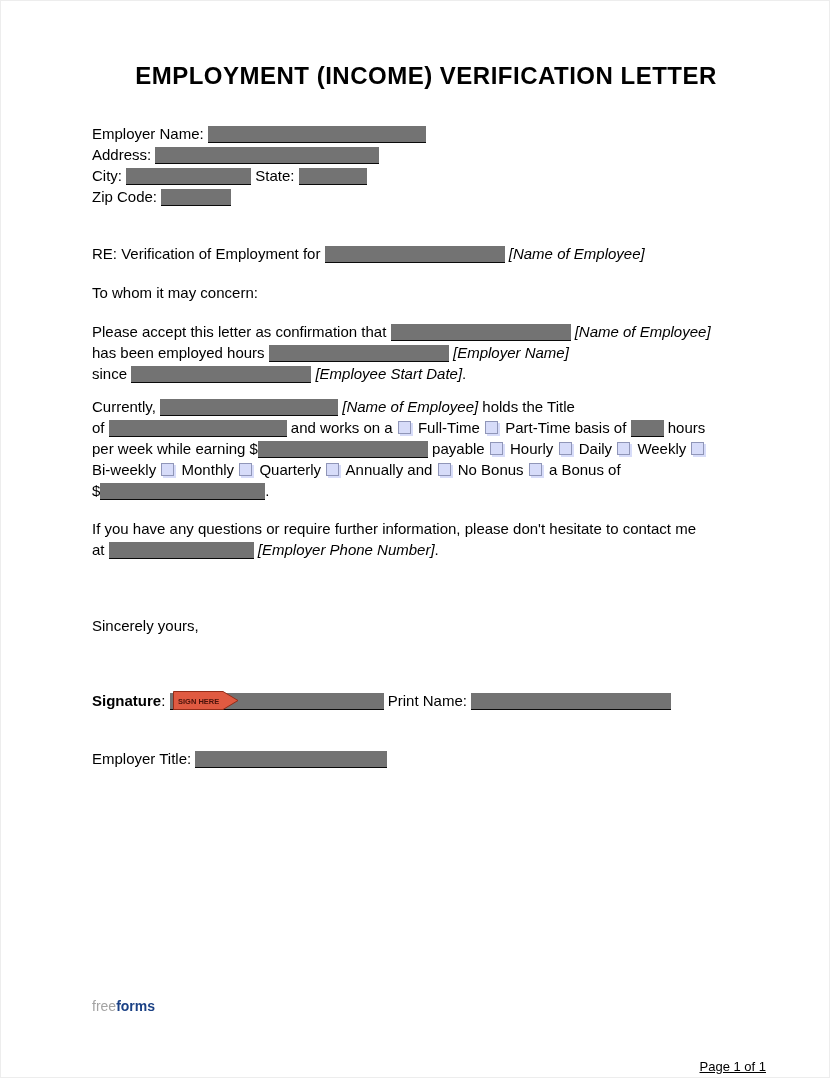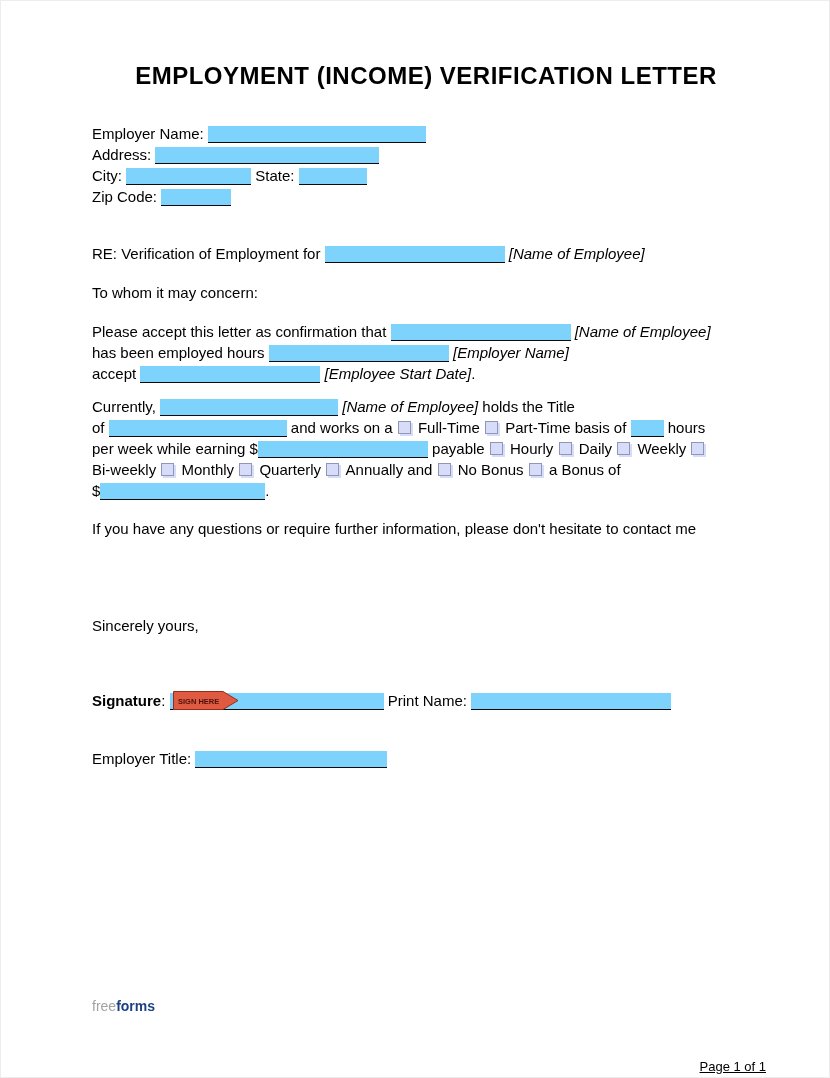--- a/index.html
+++ b/index.html
@@ -8,21 +8,21 @@
     font-family:"Liberation Sans",sans-serif;font-size:15px;color:#000;
     box-shadow:inset 0 0 0 1px #ededed;overflow:hidden;
   }
   .block{position:absolute;left:81px;line-height:21px;padding-left:11px;}
   .line{white-space:nowrap;}
   .title{
     left:0;width:830px;text-align:center;
     font-size:24px;font-weight:bold;letter-spacing:.5px;line-height:28px;
   }
   .field{
-    display:inline-block;height:16px;background:#7dd3fc;
+    display:inline-block;height:16px;background:#737373;
     border-bottom:1px solid #0a0a0a;vertical-align:-4px;
   }
   .cb{
     display:inline-block;width:11px;height:11px;background:#d7dcf9;
     border:1px solid #9096b8;box-shadow:2px 2px 0 #d7dcf9;
     vertical-align:-1px;margin:0 3px 0 1px;
   }
   .hint{font-style:italic;}
   .bold{font-weight:bold;text-align:right;}
   .sig-field{position:relative;}
@@ -73,21 +73,21 @@
       <span>Please accept this letter as confirmation that</span>
       <span class="field" style="width:180px"></span>
       <span class="hint">[Name of Employee]</span>
     </div>
     <div class="line">
       <span>has been employed hours</span>
       <span class="field" style="width:180px"></span>
       <span class="hint">[Employer Name]</span>
     </div>
     <div class="line">
-      <span>accept</span>
+      <span>since</span>
       <span class="field" style="width:180px"></span>
       <span class="hint">[Employee Start Date]</span><span>.</span>
     </div>
   </div>
 
   <div class="block" style="top:396px">
     <div class="line">
       <span>Currently,</span>
       <span class="field" style="width:178px"></span>
       <span class="hint">[Name of Employee]</span>
@@ -129,20 +129,25 @@
       <span class="cb"></span>
       <span>a Bonus of</span>
     </div>
     <div class="line">
       <span>$</span><span class="field" style="width:165px"></span><span>.</span>
     </div>
   </div>
 
   <div class="block" style="top:518px">
     <div class="line">If you have any questions or require further information, please don't hesitate to contact me</div>
+    <div class="line">
+      <span>at</span>
+      <span class="field" style="width:145px"></span>
+      <span class="hint">[Employer Phone Number]</span><span>.</span>
+    </div>
   </div>
 
   <div class="block line" style="top:615px">Sincerely yours,</div>
 
   <div class="block line" style="top:690px">
     <span class="bold">Signature</span><span>:</span>
     <span class="field sig-field" style="width:214px"><svg class="stamp" width="66" height="19" viewBox="0 0 66 19">
           <polygon points="0.5,0.5 50,0.5 65,9.5 50,18.5 0.5,18.5" fill="#e05a41" stroke="#952c18" stroke-width="1"></polygon>
           <text x="5" y="12.5" font-size="7.5" font-weight="bold" fill="#4a120a" font-family="Liberation Sans, sans-serif">SIGN HERE</text>
         </svg></span>

